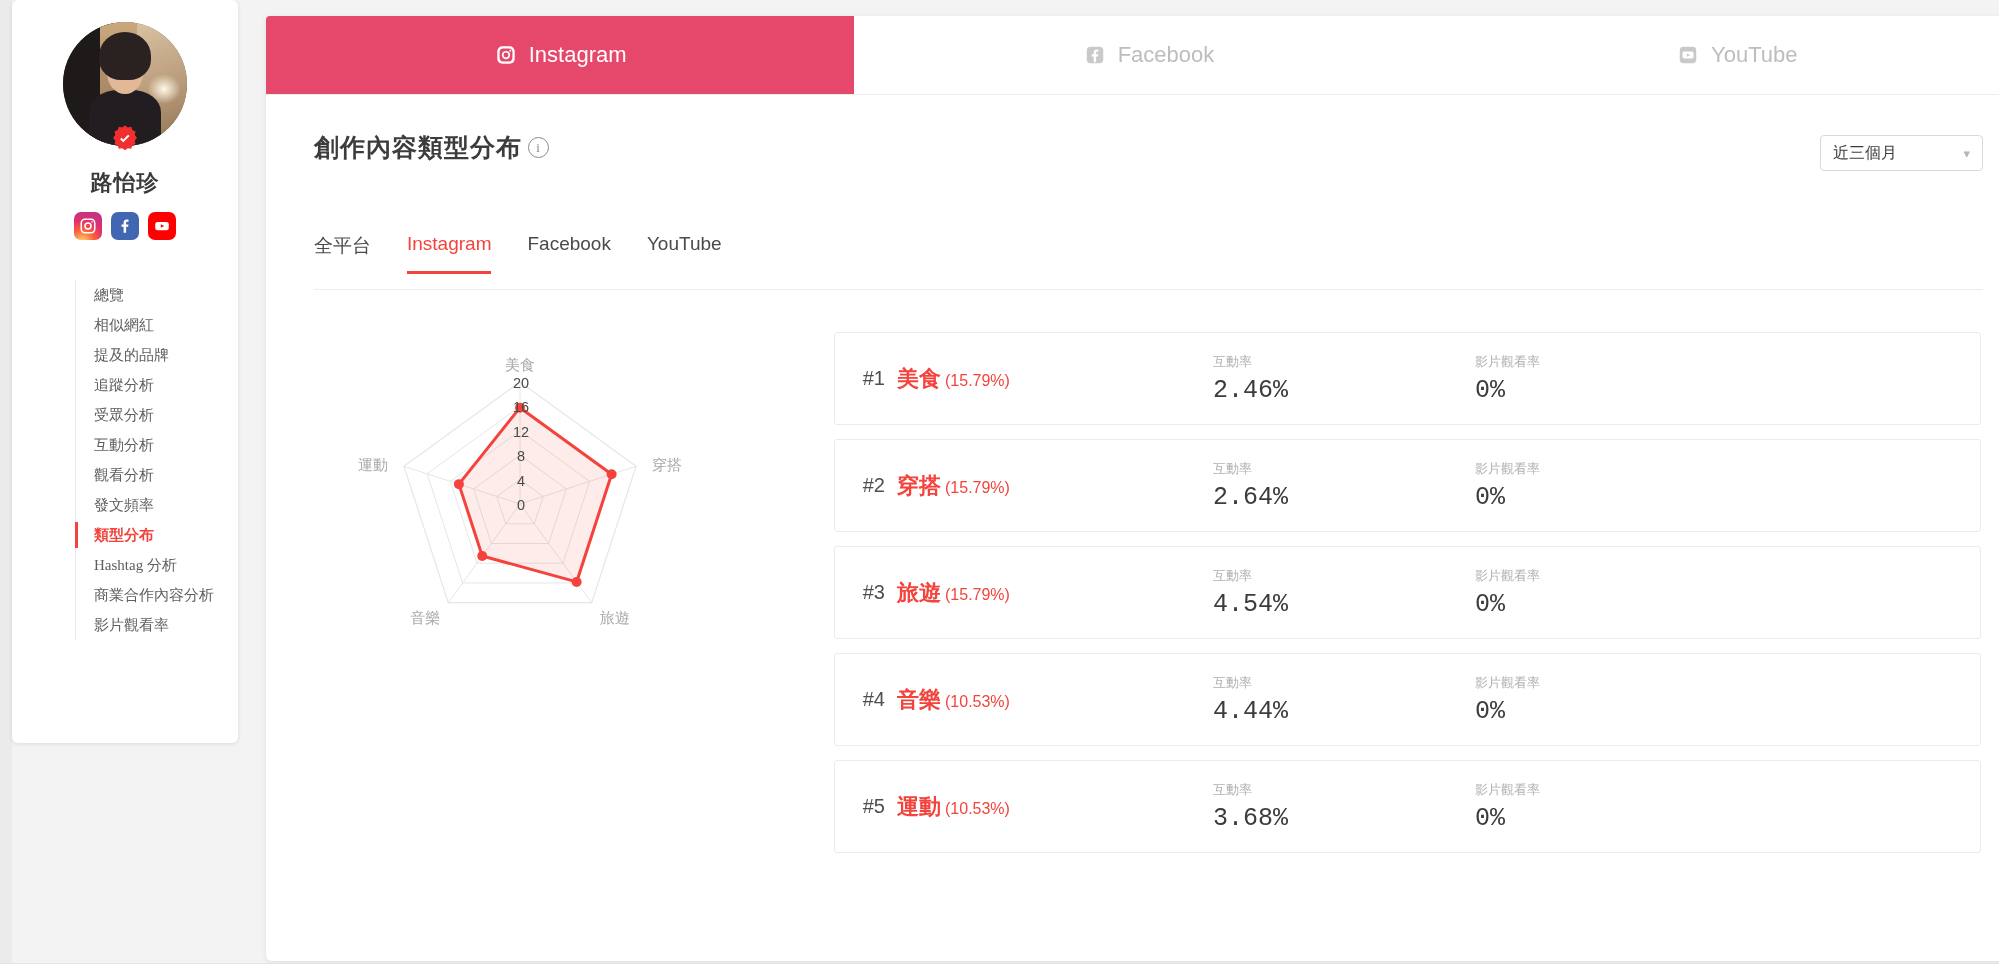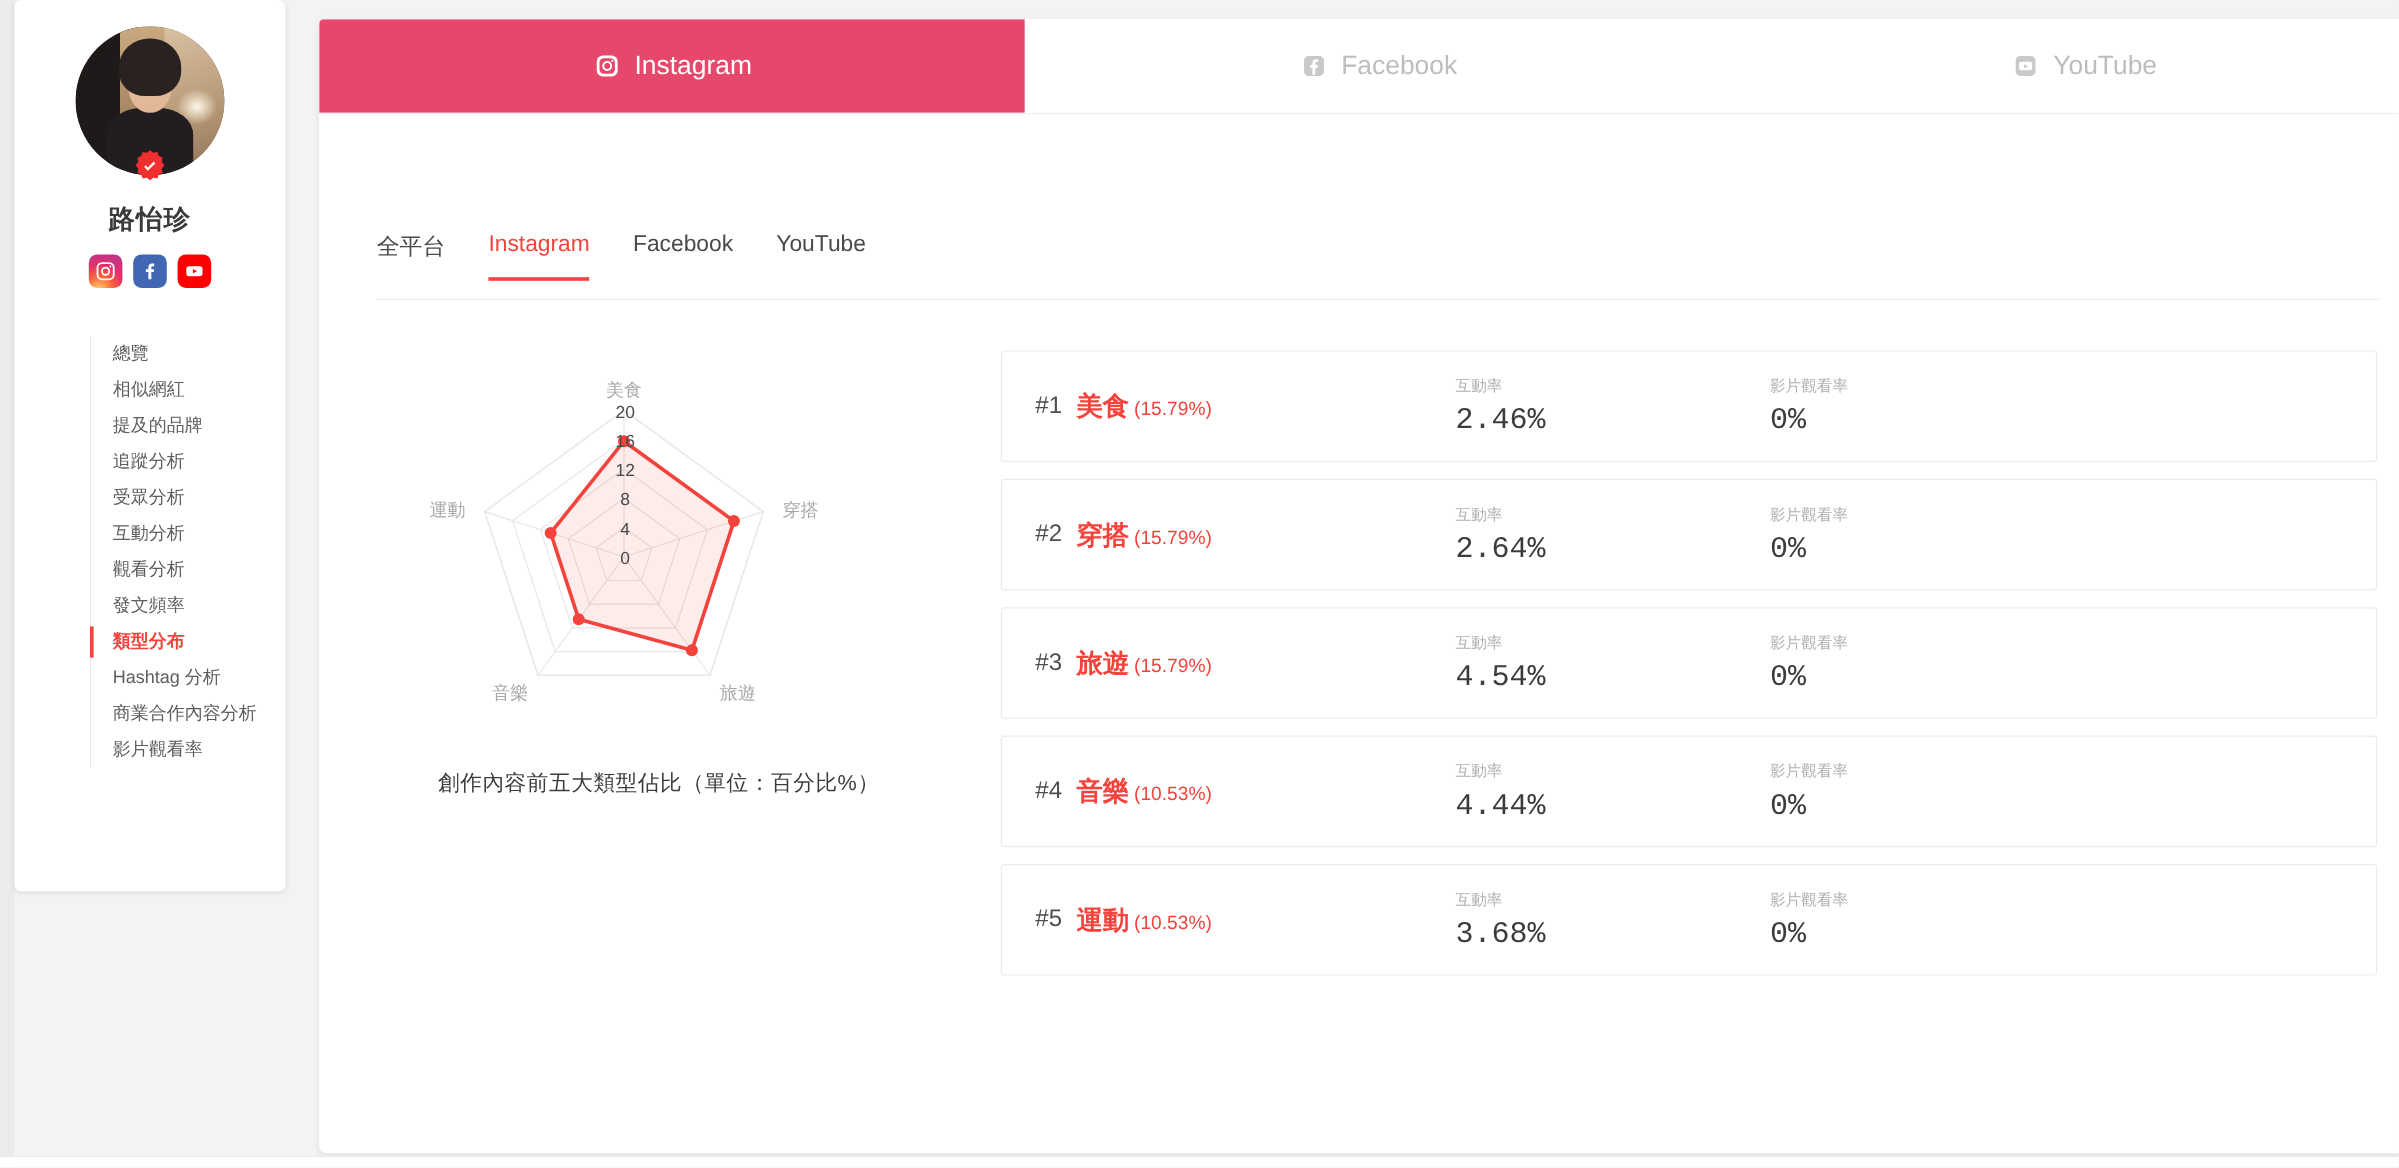--- a/index.html
+++ b/index.html
@@ -12,20 +12,21 @@
   .page { position: relative; width: 1999px; height: 973px; background: #f3f3f3; }
 
   
   .sidebar {
     position: absolute; left: 12px; top: 0px;
     width: 226px; height: 743px;
     background: #ffffff;
     border-radius: 6px;
     box-shadow: 0 1px 4px rgba(0,0,0,0.10);
     padding-top: 22px;
+    font-family: Liberation Serif, serif;
   }
   .avatar-wrap { position: relative; width: 124px; height: 124px; margin: 0 auto; }
   .avatar {
     width: 124px; height: 124px; border-radius: 50%;
     overflow: hidden; position: relative;
     background: #6b5a4e;
   }
   .avatar .bg-l { position:absolute; left:0; top:0; width:42%; height:100%; background:#1d1a19; }
   .avatar .bg-r { position:absolute; right:0; top:0; width:40%; height:100%;
     background: linear-gradient(160deg,#d9c2a3 0%,#b89a78 55%,#8d7153 100%); }
@@ -258,20 +259,30 @@
               <rect x="6" y="8.2" width="12" height="7.6" rx="2" fill="#fff"></rect>
               <path d="M10.8 10.4l3.4 1.8-3.4 1.8z" fill="#c9c9c9"></path>
             </svg>
         </span>
         <span>YouTube</span>
       </div>
     </div>
 
     <div class="panel-body">
 
+      <div class="panel-head">
+        <div class="panel-title">
+          <span>創作內容類型分布</span>
+          <span class="info-icon">i</span>
+        </div>
+        <div class="range-select">
+          <span>近三個月</span>
+          <span class="chev">▾</span>
+        </div>
+      </div>
 
       <div class="subtabs">
         <div class="subtab"><span>全平台</span></div>
         <div class="subtab active"><span>Instagram</span></div>
         <div class="subtab"><span>Facebook</span></div>
         <div class="subtab"><span>YouTube</span></div>
       </div>
 
       <div class="content-row">
 
@@ -300,21 +311,20 @@
                 <text x="213" y="100.8" text-anchor="middle" font-size="14.5" fill="#4a4a4a" font-family="&quot;Liberation Sans&quot;, sans-serif">12</text>
                 <text x="213" y="76.39999999999999" text-anchor="middle" font-size="14.5" fill="#4a4a4a" font-family="&quot;Liberation Sans&quot;, sans-serif">16</text>
                 <text x="213" y="52" text-anchor="middle" font-size="14.5" fill="#4a4a4a" font-family="&quot;Liberation Sans&quot;, sans-serif">20</text>
                 <text x="212" y="34" text-anchor="middle" font-size="15" fill="#a9a9a9" font-family="&quot;Liberation Sans&quot;, sans-serif">美食</text>
                 <text x="344.02889498800874" y="134.2999266862564" text-anchor="start" font-size="15" fill="#a9a9a9" font-family="&quot;Liberation Sans&quot;, sans-serif">穿搭</text>
                 <text x="291.7098007796817" y="286.7000733137436" text-anchor="start" font-size="15" fill="#a9a9a9" font-family="&quot;Liberation Sans&quot;, sans-serif">旅遊</text>
                 <text x="132.2901992203183" y="286.7000733137436" text-anchor="end" font-size="15" fill="#a9a9a9" font-family="&quot;Liberation Sans&quot;, sans-serif">音樂</text>
                 <text x="79.97110501199126" y="134.29992668625644" text-anchor="end" font-size="15" fill="#a9a9a9" font-family="&quot;Liberation Sans&quot;, sans-serif">運動</text>
               </svg>
           </div>
-          <div class="radar-caption">創作內容前五大類型佔比（單位：百分比%）</div>
         </div>
 
         <div class="rank-col">
           <div class="rank-row">
             <div class="rank-num">#1</div>
             <div class="rank-cat">
               <span class="name">美食</span>
               <span class="pct">(15.79%)</span>
             </div>
             <div class="metric">

